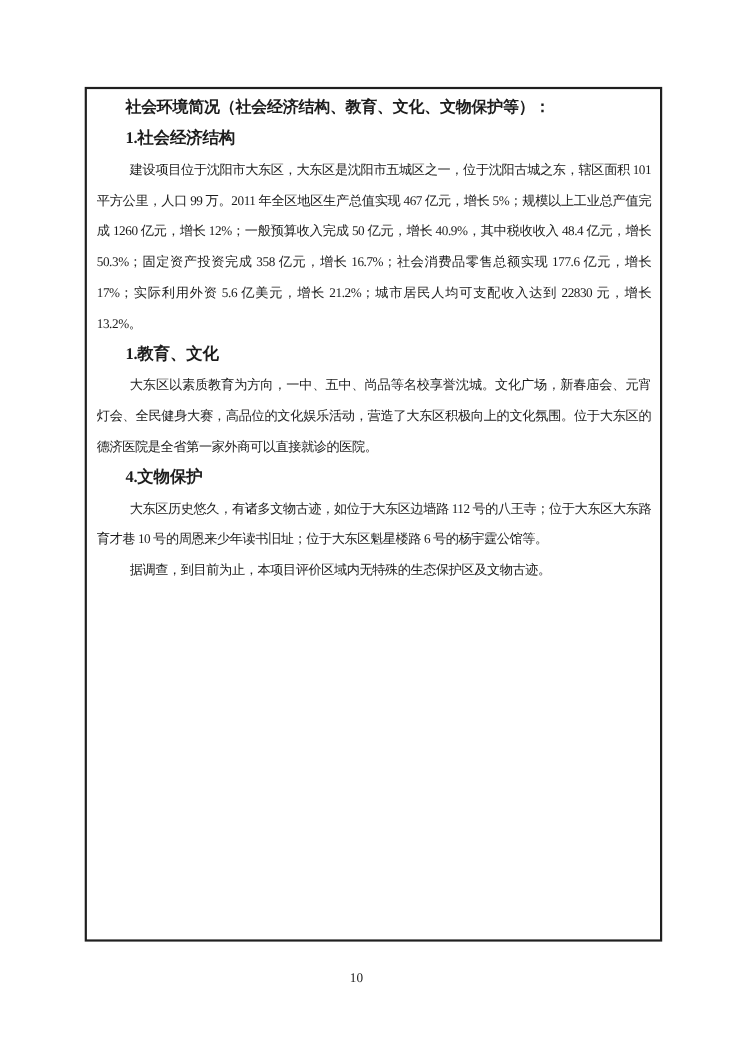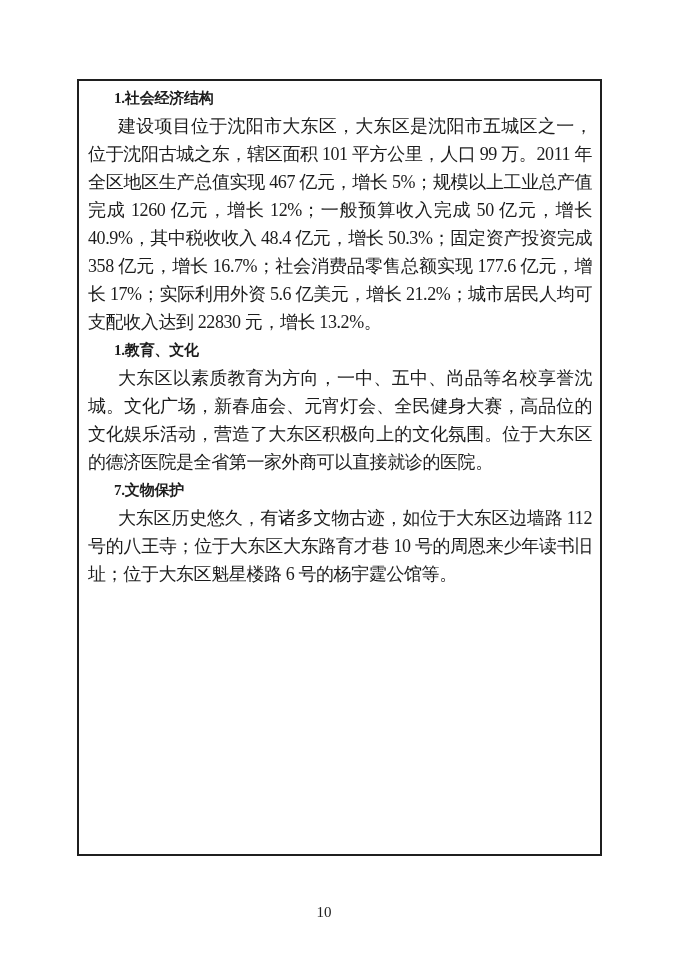--- a/index.html
+++ b/index.html
@@ -38,48 +38,49 @@
   }
   .heading {
     font-weight: bold;
     font-size: 15px;
     line-height: 28px;
     text-indent: 26px;
     letter-spacing: -0.2px;
   }
   .para {
     margin: 0;
-    font-size: 18px;
+    font-size: 12px;
     line-height: 28px;
     text-align: justify;
     text-justify: inter-ideograph;
     text-indent: 30px;
     letter-spacing: -0.4px;
   }
   .page-number {
     position: absolute;
     left: 0;
     top: 882px;
     width: 648px;
     text-align: center;
-    font-size: 15px;
+    font-size: 12px;
     color: #222222;
-    margin-top: 22px;
   }
 </style>
 </head>
 <body>
 
 <div class="page">
   <div class="doc-box">
+    <div class="doc-title">社会环境简况（社会经济结构、教育、文化、文物保护等）：</div>
 
     <div class="heading">1.社会经济结构</div>
     <p class="para">建设项目位于沈阳市大东区，大东区是沈阳市五城区之一，位于沈阳古城之东，辖区面积 101 平方公里，人口 99 万。2011 年全区地区生产总值实现 467 亿元，增长 5%；规模以上工业总产值完成 1260 亿元，增长 12%；一般预算收入完成 50 亿元，增长 40.9%，其中税收收入 48.4 亿元，增长 50.3%；固定资产投资完成 358 亿元，增长 16.7%；社会消费品零售总额实现 177.6 亿元，增长 17%；实际利用外资 5.6 亿美元，增长 21.2%；城市居民人均可支配收入达到 22830 元，增长 13.2%。</p>
 
     <div class="heading">1.教育、文化</div>
     <p class="para">大东区以素质教育为方向，一中、五中、尚品等名校享誉沈城。文化广场，新春庙会、元宵灯会、全民健身大赛，高品位的文化娱乐活动，营造了大东区积极向上的文化氛围。位于大东区的德济医院是全省第一家外商可以直接就诊的医院。</p>
 
-    <div class="heading">7.文物保护</div>
+    <div class="heading">4.文物保护</div>
     <p class="para">大东区历史悠久，有诸多文物古迹，如位于大东区边墙路 112 号的八王寺；位于大东区大东路育才巷 10 号的周恩来少年读书旧址；位于大东区魁星楼路 6 号的杨宇霆公馆等。</p>
+    <p class="para">据调查，到目前为止，本项目评价区域内无特殊的生态保护区及文物古迹。</p>
   </div>
 
   <div class="page-number">10</div>
 </div>
 
 </body></html>

